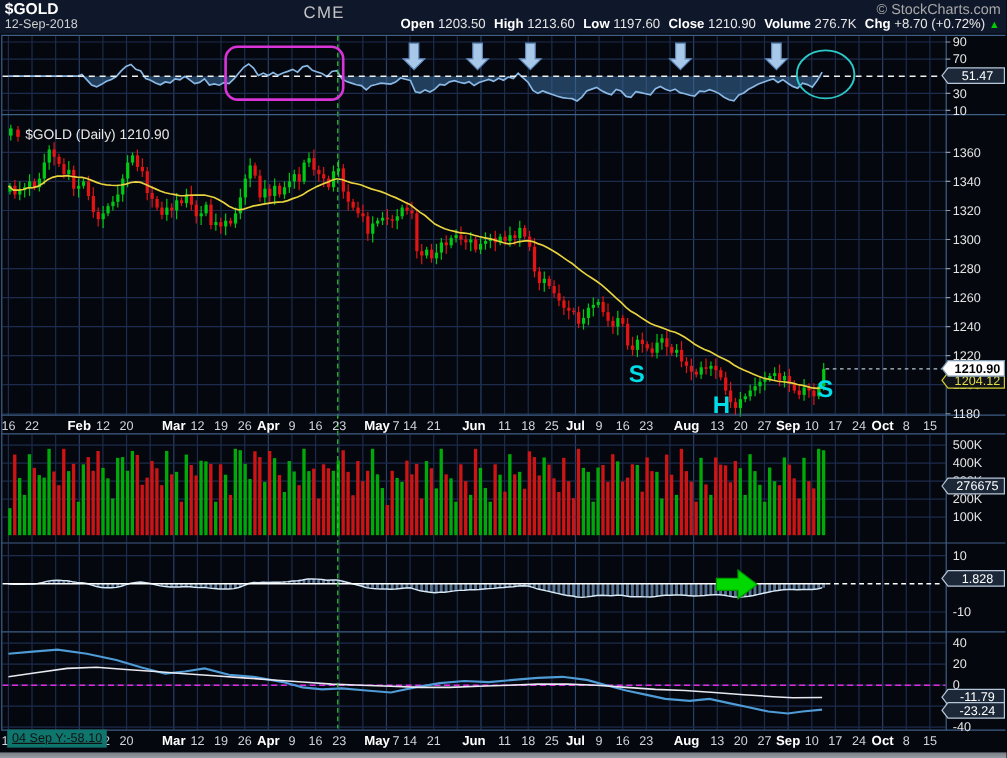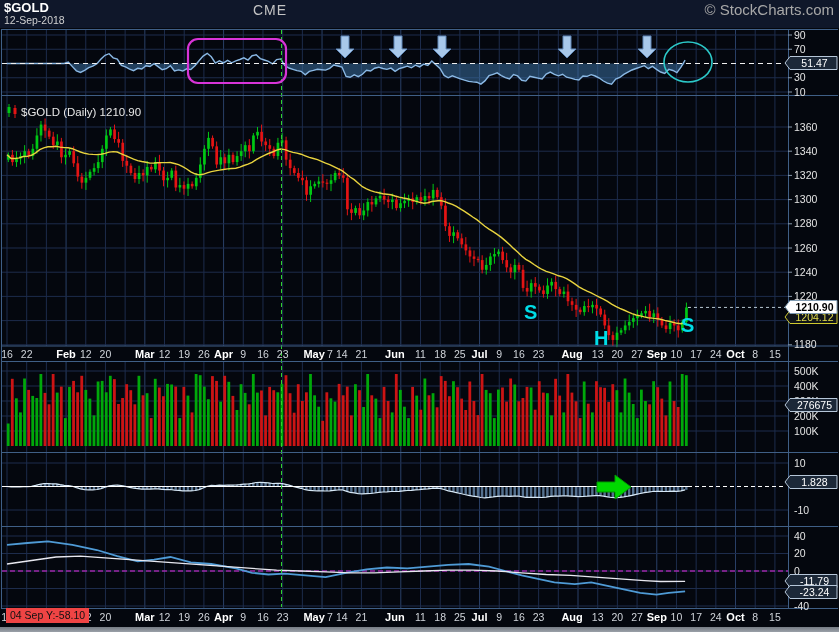--- a/index.html
+++ b/index.html
@@ -2,45 +2,46 @@
 <html><head>
 <meta charset="utf-8">
 <style>
   html,body{margin:0;padding:0;background:#000;}
   .stage{position:relative;width:839px;height:632px;background:#04070e;overflow:hidden;
          font-family:"Liberation Sans",sans-serif;}
   .hdr{position:absolute;left:0;top:0;width:839px;height:28px;background:#0f172a;z-index:5;}
   .hdr .sym{position:absolute;left:4px;top:0;font-size:13px;font-weight:bold;color:#fff;}
   .hdr .nm{position:absolute;left:55px;top:1px;font-size:12px;color:#d8d8d8;}
   .hdr .exch{position:absolute;left:253px;top:2px;font-size:14px;color:#c4c4c4;letter-spacing:1px;}
-  .hdr .cpy{position:absolute;right:5px;top:1px;font-size:15px;color:#a8a8a8;}
+  .hdr .cpy{position:absolute;right:5px;top:1px;font-size:12px;color:#a8a8a8;}
   .hdr .date{position:absolute;left:4px;top:14px;font-size:10.5px;color:#d0d0d0;}
   .quote{position:absolute;right:6px;top:14px;font-size:11px;color:#e6e6e6;white-space:nowrap;}
   .quote b{color:#fff;margin-left:7px;}
   .quote .up{color:#00cc00;font-size:9px;}
   .question{position:absolute;left:500px;top:90px;width:338px;z-index:4;color:#00d816;
             font-weight:bold;font-size:19px;line-height:26px;letter-spacing:0px;}
   .shs{position:absolute;z-index:4;color:#00dde8;font-weight:bold;font-size:20px;}
-  .tip{position:absolute;left:6px;top:608px;z-index:6;background:#ef4444;color:#111;
-       font-size:10.5px;padding:1px 4px 2px 4px;}
+  .tip{position:absolute;left:6px;top:608px;z-index:6;background:#0f766e;color:#111;
+       font-size:10.5px;padding:1px 4px 2px 4px;text-decoration:underline;}
   .strip{position:absolute;left:0;top:627px;width:839px;height:5px;z-index:6;
          background:linear-gradient(#767c84,#9aa0a8);}
   svg{position:absolute;left:0;top:0;}
   text{font-family:"Liberation Sans",sans-serif;}
 </style>
 </head>
 <body>
 
 <div class="stage">
 
   <div class="hdr">
     <span class="sym">$GOLD</span>
     <span class="exch">CME</span>
     <span class="cpy">© StockCharts.com</span>
     <span class="date">12-Sep-2018</span>
+    <span class="quote"><b>Open</b> <span>1203.50</span><b>High</b> <span>1213.60</span><b>Low</b> <span>1197.60</span><b>Close</b> <span>1210.90</span><b>Volume</b> <span>276.7K</span><b>Chg</b> <span>+8.70 (+0.72%)</span> <span class="up">▲</span></span>
   </div>
 
   <svg id="cv" width="839" height="632" viewBox="0 0 839 632">
       <g>
         <line x1="7" y1="30" x2="7" y2="95" stroke="#1d2c4c" stroke-width="1"></line>
         <line x1="7" y1="95" x2="7" y2="346" stroke="#1d2c4c" stroke-width="1"></line>
         <line x1="7" y1="362" x2="7" y2="452" stroke="#1d2c4c" stroke-width="1"></line>
         <line x1="7" y1="453" x2="7" y2="526" stroke="#1d2c4c" stroke-width="1"></line>
         <line x1="7" y1="527" x2="7" y2="608" stroke="#1d2c4c" stroke-width="1"></line>
         <line x1="26.69" y1="30" x2="26.69" y2="95" stroke="#1d2c4c" stroke-width="1"></line>

